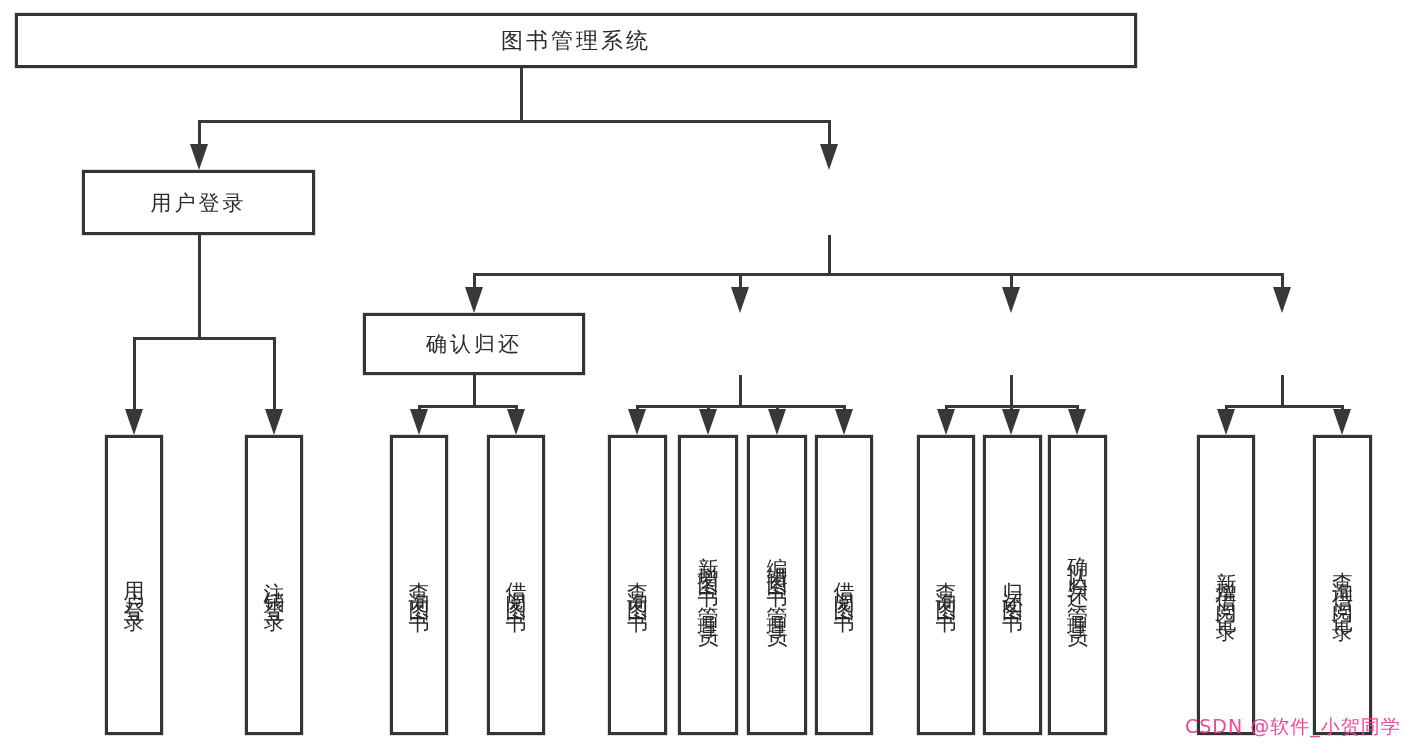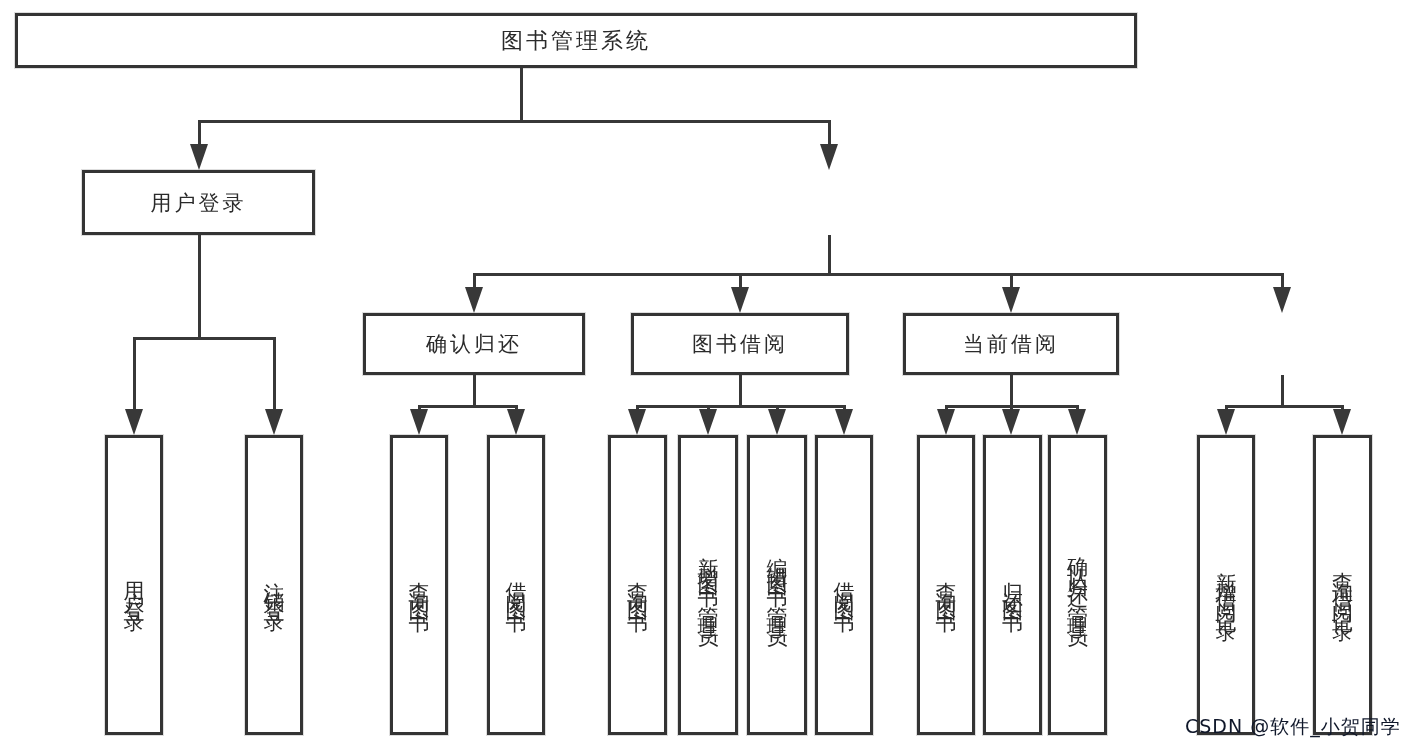--- a/index.html
+++ b/index.html
@@ -21,21 +21,21 @@
   .ln{position:absolute;background:#383838;}
   .vln{width:3px;}
   .hln{height:3px;}
   .arw{
     position:absolute;width:0;height:0;
     border-left:9px solid transparent;border-right:9px solid transparent;
     border-top:26px solid #383838;
   }
   .watermark{
     position:absolute;left:1185px;top:714px;z-index:5;
-    color:#0f172a;font-size:19px;letter-spacing:1px;white-space:nowrap;
+    color:#ec4899;font-size:19px;letter-spacing:1px;white-space:nowrap;
   }
 </style>
 </head>
 <body>
 
 <div class="canvas">
 
   <div class="box title" style="left:15px;top:13px;width:1122px;height:55px;">图书管理系统</div>
 
   <div class="ln vln" style="left:520px;top:68px;height:55px;"></div>
@@ -59,22 +59,20 @@
   <div class="ln vln" style="left:473px;top:273px;height:17px;"></div>
   <div class="arw" style="left:465px;top:287px;"></div>
   <div class="ln vln" style="left:739px;top:273px;height:17px;"></div>
   <div class="arw" style="left:731px;top:287px;"></div>
   <div class="ln vln" style="left:1010px;top:273px;height:17px;"></div>
   <div class="arw" style="left:1002px;top:287px;"></div>
   <div class="ln vln" style="left:1281px;top:273px;height:17px;"></div>
   <div class="arw" style="left:1273px;top:287px;"></div>
 
   <div class="box" style="left:363px;top:313px;width:222px;height:62px;">确认归还</div>
-  <div class="box" style="left:631px;top:313px;width:218px;height:62px;">图书借阅</div>
-  <div class="box" style="left:903px;top:313px;width:216px;height:62px;">当前借阅</div>
 
   <div class="ln vln" style="left:473px;top:375px;height:33px;"></div>
   <div class="ln hln" style="left:418px;top:405px;width:100px;"></div>
   <div class="ln vln" style="left:418px;top:405px;height:8px;"></div>
   <div class="arw" style="left:410px;top:409px;"></div>
   <div class="ln vln" style="left:515px;top:405px;height:8px;"></div>
   <div class="arw" style="left:507px;top:409px;"></div>
 
   <div class="ln vln" style="left:739px;top:375px;height:33px;"></div>
   <div class="ln hln" style="left:636px;top:405px;width:210px;"></div>

